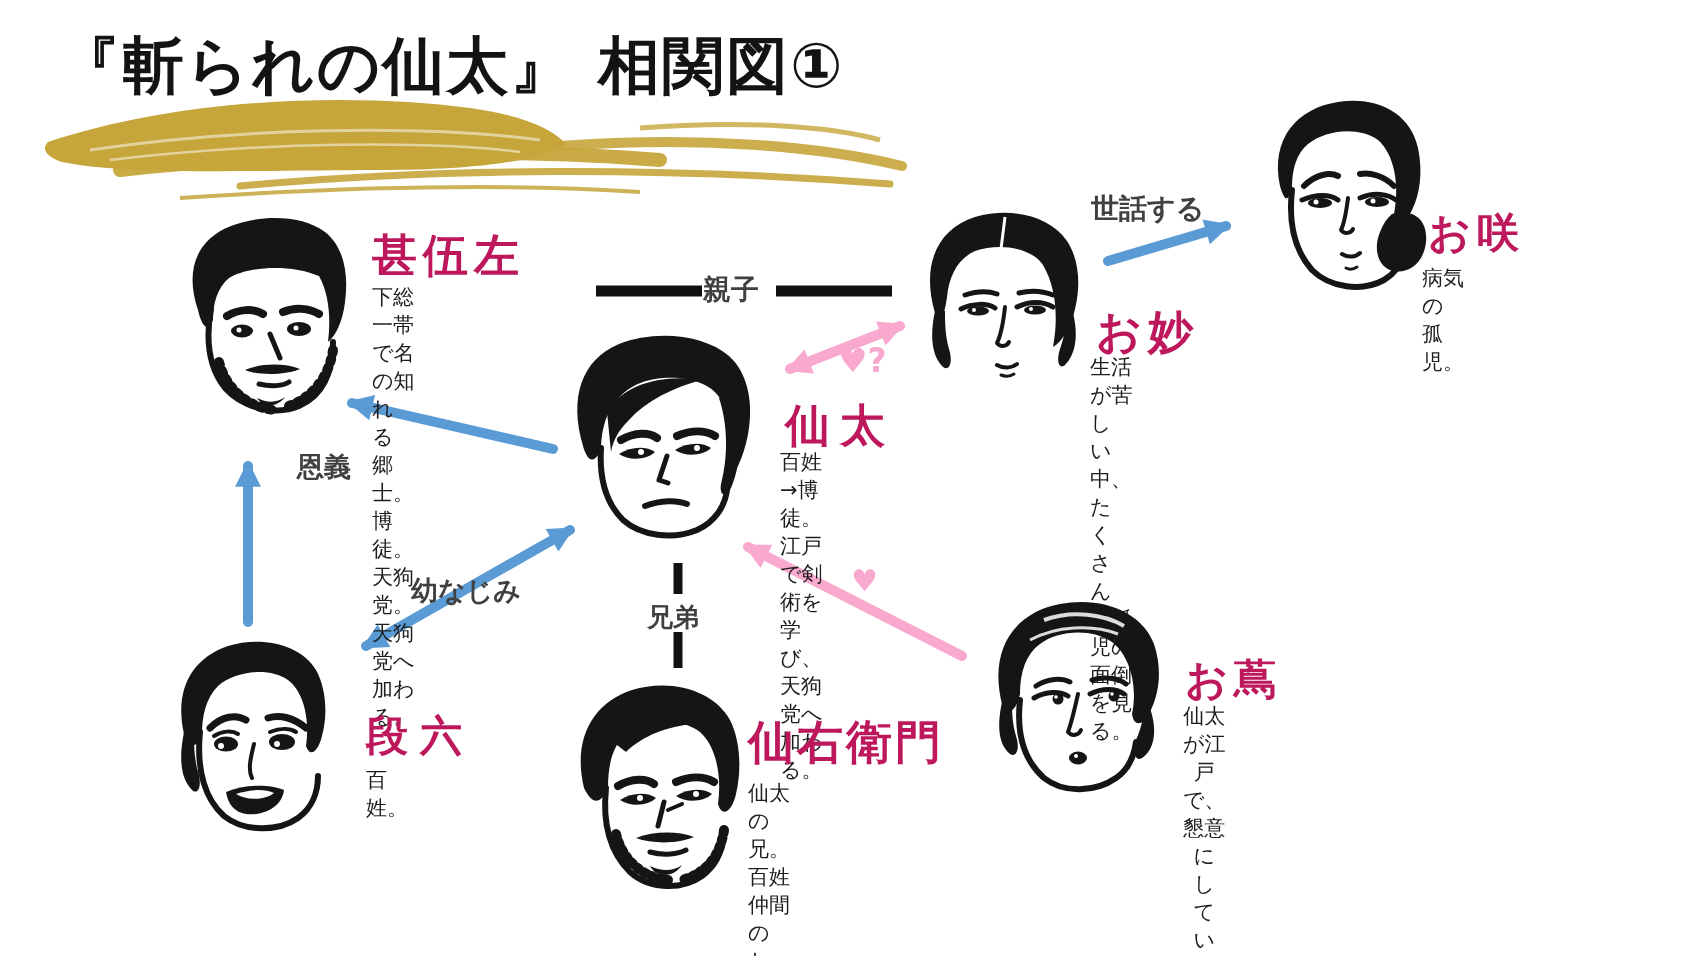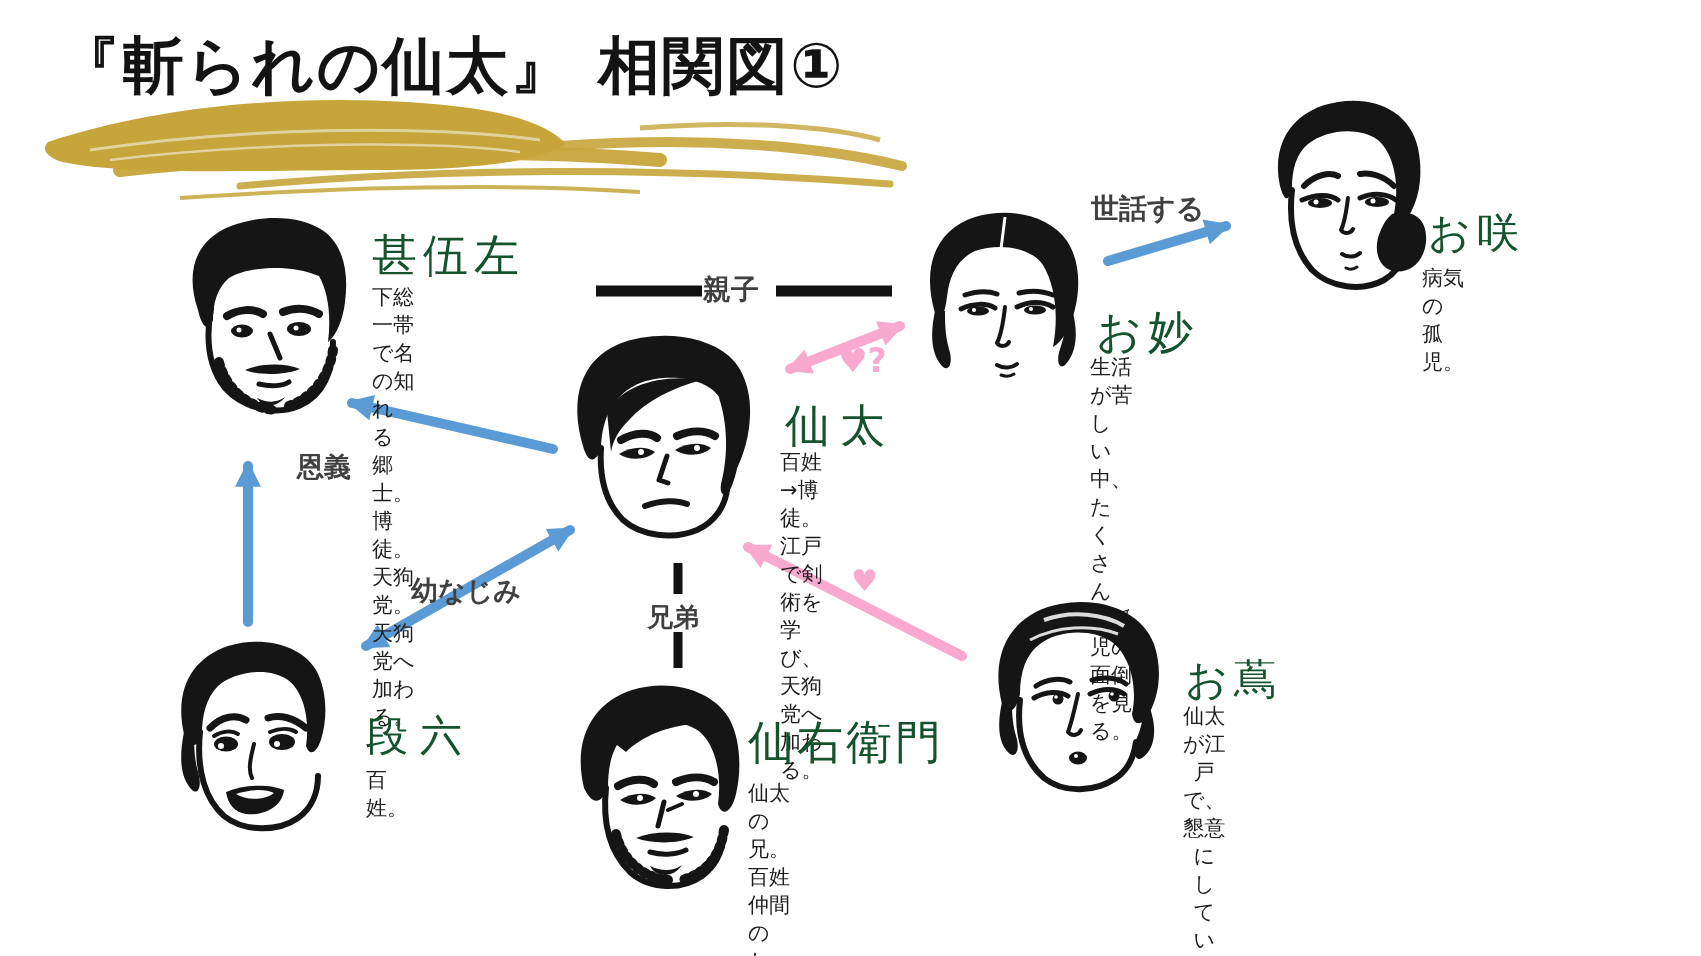--- a/index.html
+++ b/index.html
@@ -13,21 +13,21 @@
     position:relative;width:1701px;height:956px;background:#ffffff;overflow:hidden;
     font-family:"DejaVu Sans","Liberation Sans",sans-serif;color:var(--ink);
   }
   .abs{position:absolute;}
   .title{
     font-size:62px;font-weight:700;letter-spacing:2px;color:#131313;white-space:nowrap;
   }
   .char-group{position:absolute;overflow:visible;}
   .char-face{position:absolute;left:0;top:0;}
   .char-name{
-    position:absolute;font-weight:400;color:#14532d;white-space:nowrap;letter-spacing:6px;
+    position:absolute;font-weight:700;color:#be185d;white-space:nowrap;letter-spacing:6px;
   }
   .char-desc{
     position:absolute;font-size:21px;line-height:28px;color:#1d1d1d;white-space:pre-line;
   }
   .rel-label{
     position:absolute;font-weight:700;color:#404040;white-space:nowrap;
   }
   .heart-label{
     position:absolute;font-weight:700;color:var(--pink);white-space:nowrap;
   }

